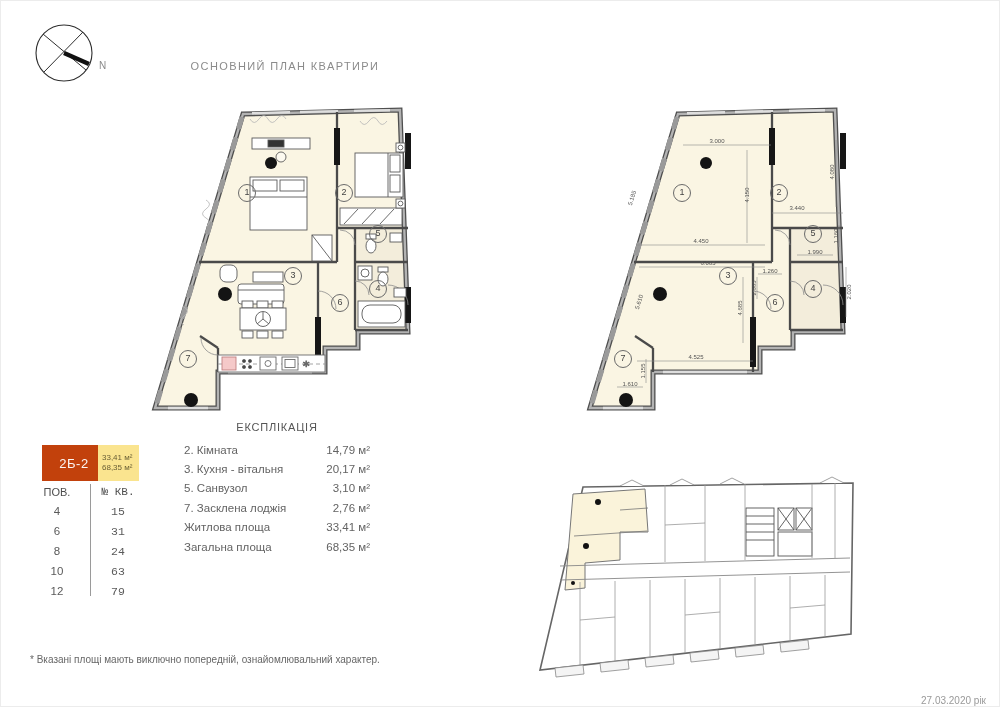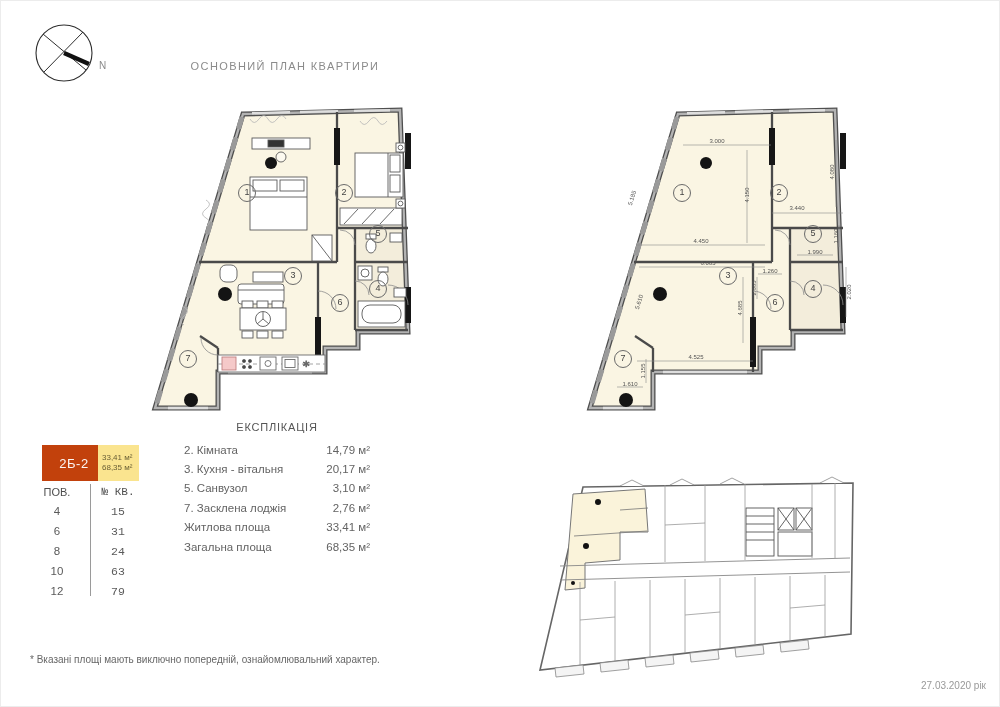--- a/index.html
+++ b/index.html
@@ -397,14 +397,14 @@
       <path d="M140,15 l12,-6 l12,6"></path>
       <path d="M190,14 l12,-6 l12,6"></path>
       <path d="M290,13 l12,-6 l12,6"></path>
     </g>
 
     <circle cx="68" cy="32" r="3" fill="#111"></circle>
     <circle cx="56" cy="76" r="3" fill="#111"></circle>
     <circle cx="43" cy="113" r="2" fill="#111"></circle>
   </svg>
 
-  <div class="abs date" style="left:830px;top:680px;width:156px">27.03.2020 рік</div>
+  <div class="abs date" style="left:830px;top:695px;width:156px">27.03.2020 рік</div>
 </div>
 
 </body></html>

